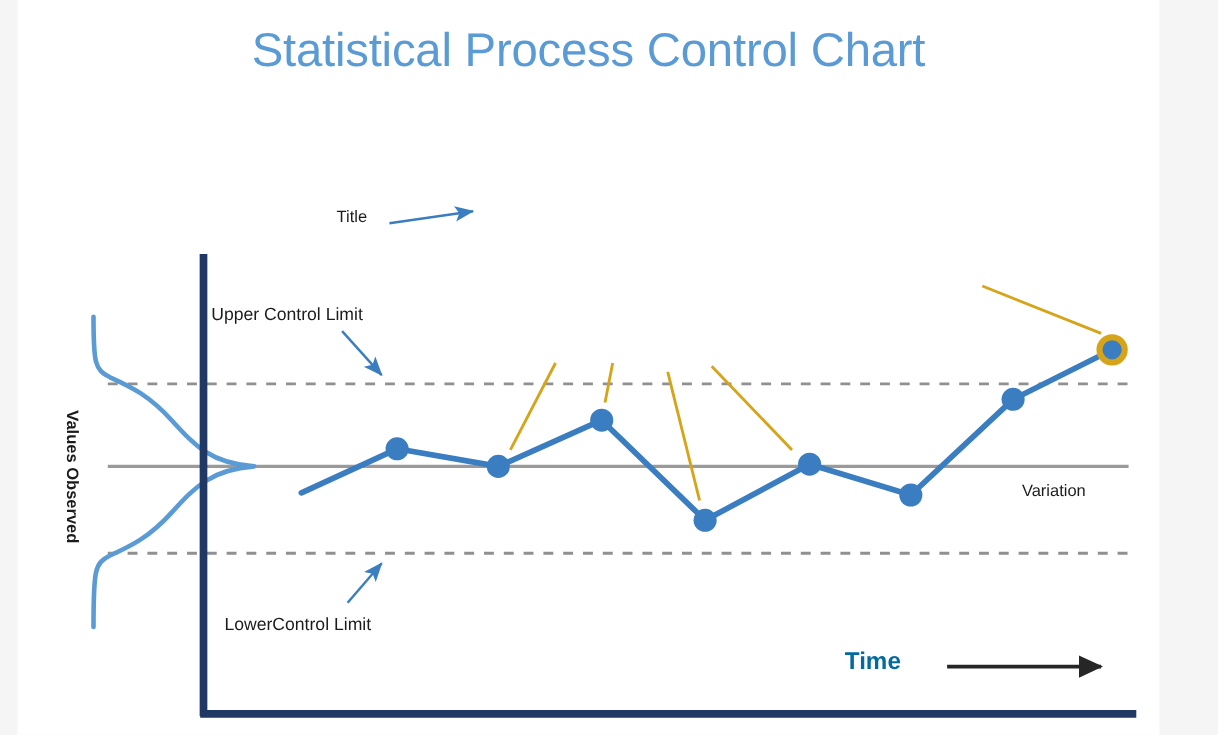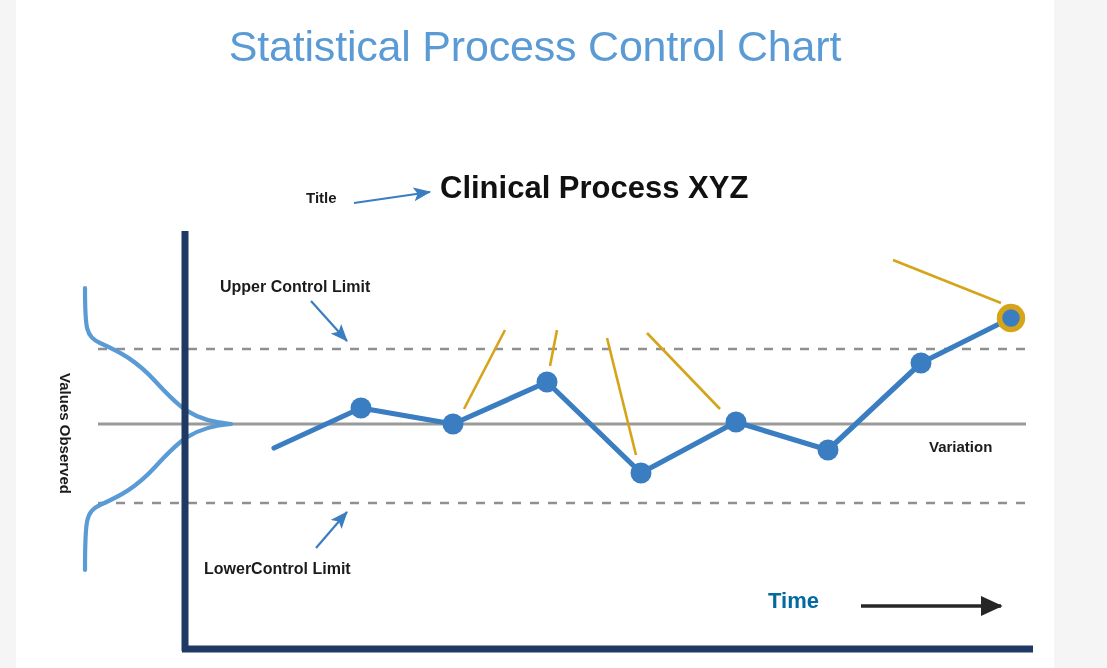--- a/index.html
+++ b/index.html
@@ -66,27 +66,27 @@
     left: 424px;
     top: 170px;
     font-size: 31px;
     font-weight: bold;
     color: #111111;
     white-space: nowrap;
   }
 
   .anno {
     position: absolute;
-    font-weight: bold;
+    font-weight: normal;
     color: #1b1b1b;
     white-space: pre;
     line-height: 1.18;
   }
   .anno-title      { left: 290px; top: 189px;  font-size: 15px; }
-  .anno-ucl        { left: 204px; top: 278px;  font-size: 16px; }
+  .anno-ucl        { left: 176px; top: 278px;  font-size: 16px; }
   .anno-lcl        { left: 188px; top: 560px;  font-size: 16px; }
   .anno-random     { left: 476px; top: 275px;  font-size: 16px; }
   .anno-assignable { left: 681px; top: 248px;  font-size: 15px; text-align: center; }
   .anno-centerline { left: 913px; top: 438px;  font-size: 15px; }
 
   .axis-values {
     position: absolute;
     left: -26px;
     top: 425px;
     width: 150px;
@@ -109,21 +109,20 @@
   }
 </style>
 </head>
 <body>
 
 <div id="page">
 
   <div id="canvas"></div>
 
   <div class="hdr-title">Statistical Process Control Chart</div>
-  <div class="chart-title">Clinical Process XYZ</div>
 
   <svg id="chart-svg" viewBox="0 0 1107 668">
     <defs>
       <marker id="arrowBlue" markerWidth="9" markerHeight="9" refX="7.5" refY="3.2" orient="auto" markerUnits="strokeWidth">
         <path d="M0,0 L8,3.2 L0,6.4 L1.8,3.2 z" fill="#3a7dc0"></path>
       </marker>
       <marker id="arrowDark" markerWidth="7" markerHeight="7" refX="6" refY="3" orient="auto" markerUnits="strokeWidth">
         <path d="M0,0 L6.5,3 L0,6 z" fill="#262626"></path>
       </marker>
     </defs>

